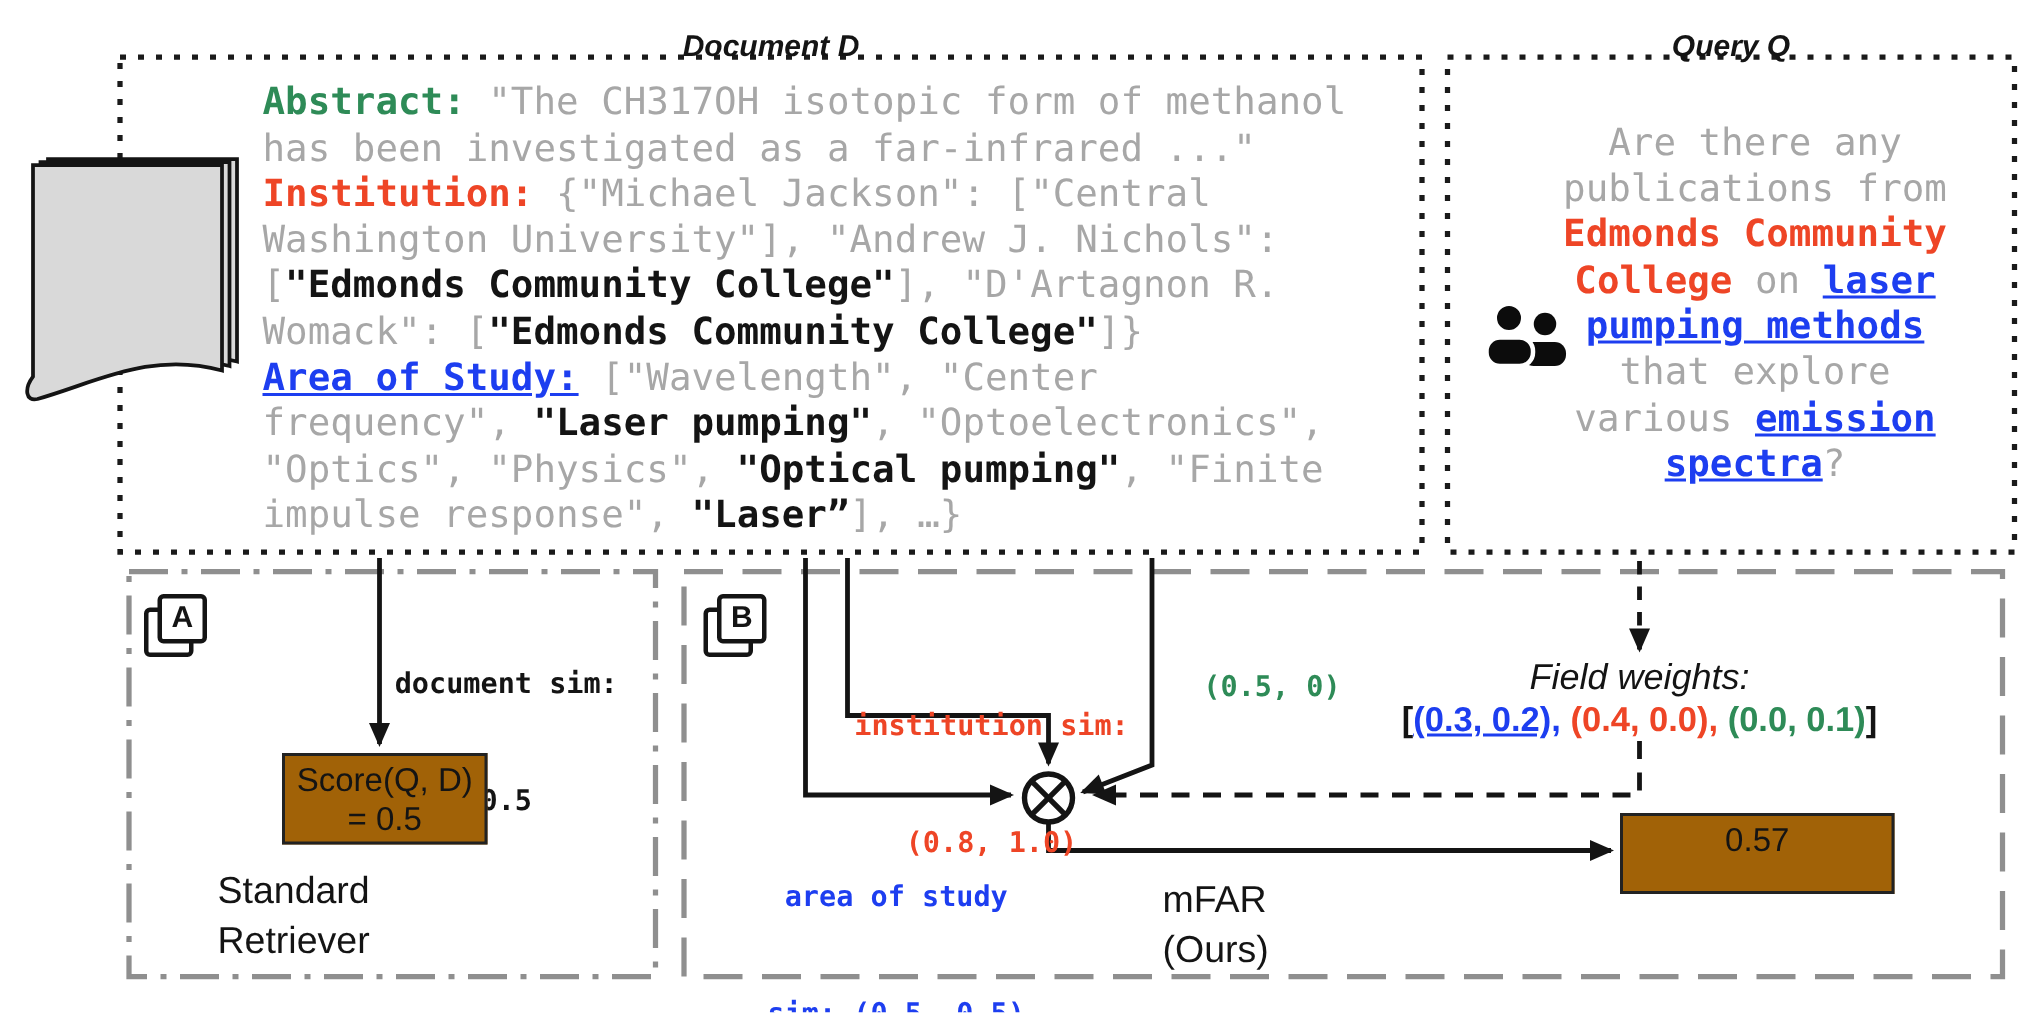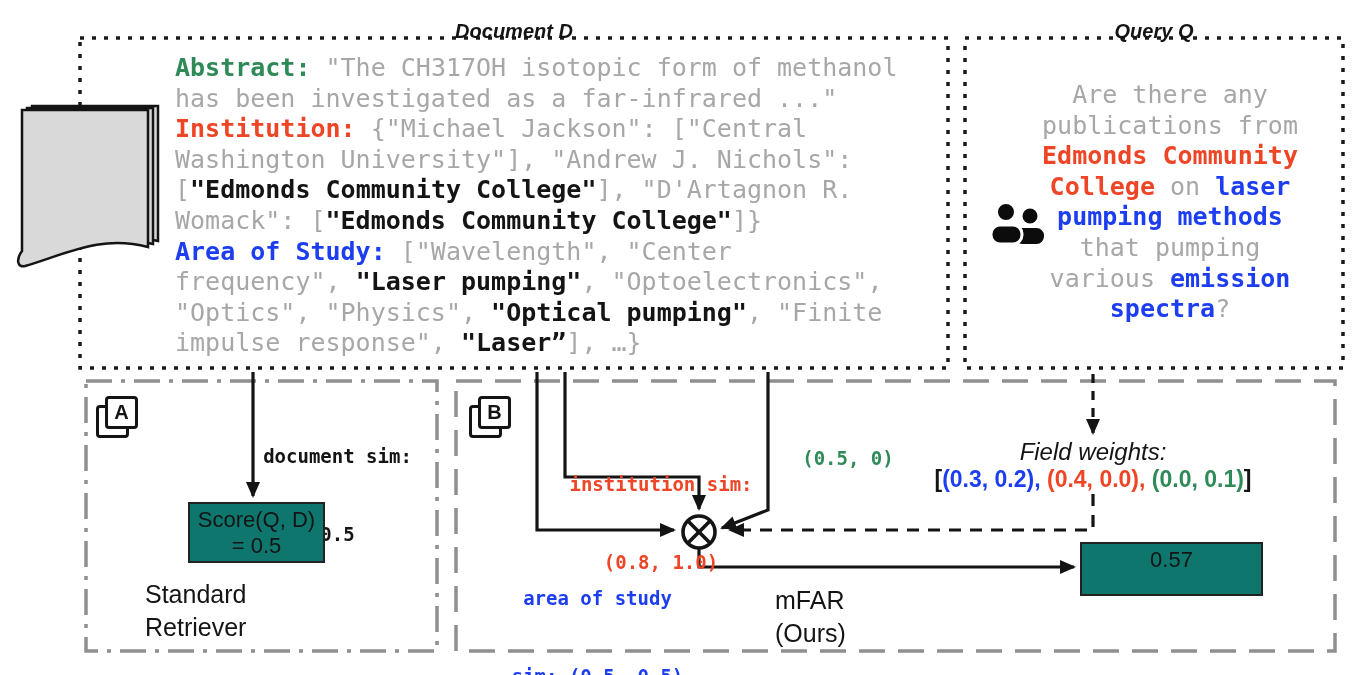--- a/index.html
+++ b/index.html
@@ -4,33 +4,33 @@
 <style>
   html,body{margin:0;padding:0;background:#fff;}
   #stage{position:relative;width:1354px;height:675px;background:#fff;overflow:hidden;
          font-family:"Liberation Sans",sans-serif;color:var(--ink,#141414);}
   .abs{position:absolute;}
   .mono{font-family:"DejaVu Sans Mono",monospace;}
   .tl{white-space:pre;}
   .seg.gray{color:var(--gray_text,#a7a7a7);}
   .seg.green{color:var(--green,#2e8b57);}
   .seg.red{color:var(--red,#ee4526);}
-  .seg.blue{color:var(--blue,#1d3ef0);}
+  .seg.blue{color:var(--blue,#1d3ef0);text-decoration:underline;}
   .seg.ink{color:var(--ink,#141414);}
   .doc-lines,.query-lines{font-size:25px;line-height:30.6px;}
   .doc-lines .seg.green,.doc-lines .seg.red,.doc-lines .seg.blue,
   .doc-lines .seg.ink,
   .query-lines .seg.red,.query-lines .seg.blue{font-weight:bold;}
   .panel-title{font-size:20px;font-style:italic;font-weight:bold;text-align:center;margin-top:16px;}
   .sim-label{font-family:"DejaVu Sans Mono",monospace;font-weight:bold;
              font-size:19px;line-height:26px;text-align:center;white-space:pre;}
   .sim-label.red{color:var(--red,#ee4526);}
   .sim-label.green{color:var(--green,#2e8b57);}
   .sim-label.blue{color:var(--blue,#1d3ef0);}
-  .score-box{border:2px solid #222;background:#0f766e;text-align:center;
+  .score-box{border:2px solid #222;background:#a16207;text-align:center;
              font-size:22px;line-height:26px;box-sizing:border-box;padding-top:3px;}
   .method-label{font-size:25px;line-height:33px;font-weight:500;}
   .fw-label{font-size:24px;text-align:center;font-weight:500;font-style:italic;}
   .weights-line{font-size:23px;text-align:center;white-space:pre;}
   .weights-line .seg{font-weight:bold;}
   .badge-front{width:33px;height:33px;border:3px solid #141414;border-radius:4px;
                background:#fff;box-sizing:border-box;z-index:5;
                font-size:20px;font-weight:bold;text-align:center;line-height:27px;}
   .badge-back{width:33px;height:33px;border:3px solid #141414;border-radius:4px;
               box-sizing:border-box;z-index:4;background:transparent;}
@@ -101,21 +101,21 @@
       <div class="tl"><span class="seg gray">"Optics", "Physics", </span><span class="seg ink">"Optical pumping"</span><span class="seg gray">, "Finite</span></div>
       <div class="tl"><span class="seg gray">impulse response", </span><span class="seg ink">"Laser”</span><span class="seg gray">], …}</span></div>
     </div>
 
   <div class="abs mono query-lines" style="left:1005px;top:80px;width:330px;text-align:center;z-index:2">
       <div class="tl"><span class="seg gray">Are there any</span></div>
       <div class="tl"><span class="seg gray">publications from</span></div>
       <div class="tl"><span class="seg red">Edmonds Community</span></div>
       <div class="tl"><span class="seg red">College</span><span class="seg gray"> on </span><span class="seg blue">laser</span></div>
       <div class="tl"><span class="seg blue">pumping methods</span></div>
-      <div class="tl"><span class="seg gray">that pumping</span></div>
+      <div class="tl"><span class="seg gray">that explore</span></div>
       <div class="tl"><span class="seg gray">various </span><span class="seg blue">emission</span></div>
       <div class="tl"><span class="seg blue">spectra</span><span class="seg gray">?</span></div>
     </div>
 
   <div class="abs badge-back" style="left:96px;top:405px"></div>
   <div class="abs badge-front" style="left:105px;top:396px">A</div>
 
   <div class="abs sim-label" style="left:255px;top:391px;width:165px;z-index:2">
     <div>document sim:</div>
     <div>0.5</div>

